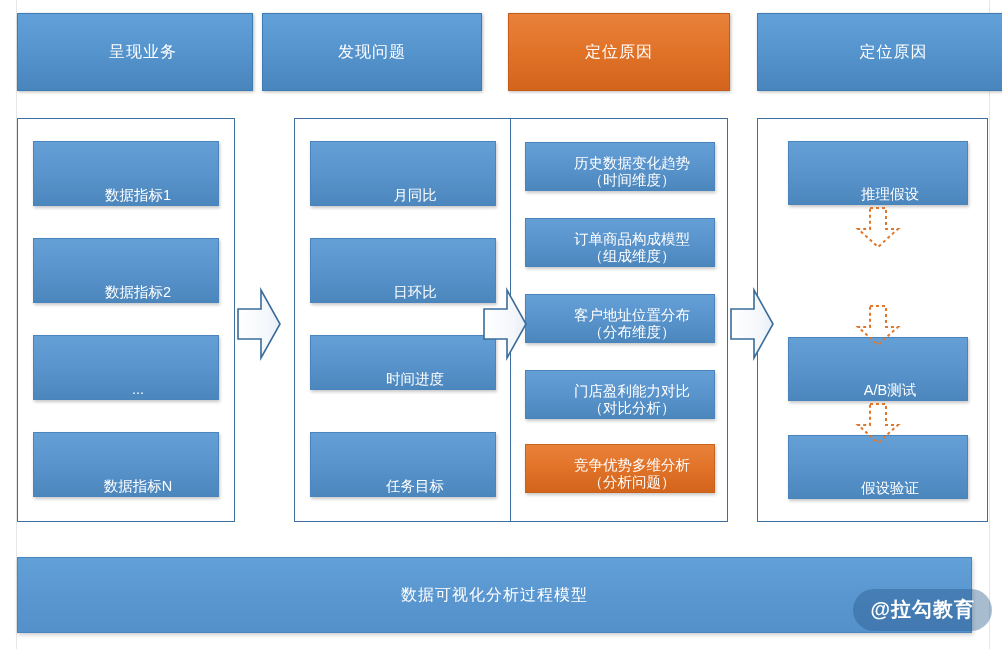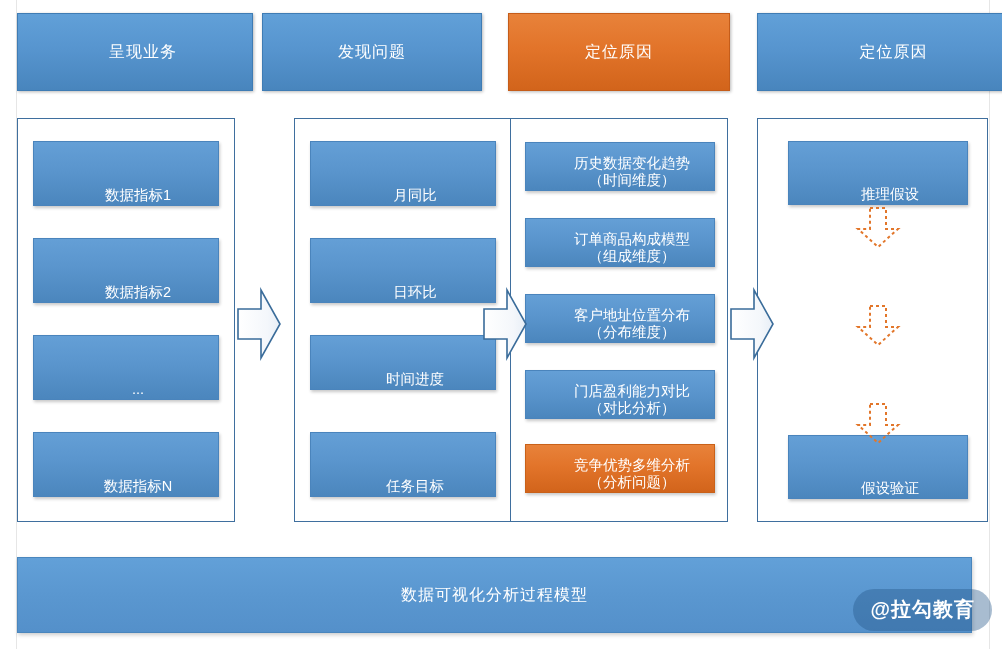--- a/index.html
+++ b/index.html
@@ -212,20 +212,23 @@
       <span>
         <span>竞争优势多维分析</span>
         <span class="line2">（分析问题）</span>
       </span>
     </div>
   </div>
 
   <div class="panel" style="left:757px; width:231px;">
     <div class="item blue" style="left:30px; top:22px;  width:180px; height:64px;">
       <span>推理假设</span>
+    </div>
+    <div class="item blue" style="left:30px; top:218px; width:180px; height:64px;">
+      <span>A/B测试</span>
     </div>
     <div class="item blue" style="left:30px; top:316px; width:180px; height:64px;">
       <span>假设验证</span>
     </div>
 
     <div class="v-arrow" style="left:92px; top:88px;">
       <svg width="56" height="42" viewBox="0 0 56 42">
         <path d="M20 1 L36 1 L36 22 L48 22 L28 40 L8 22 L20 22 Z" fill="none" stroke="#e2762a" stroke-width="2" stroke-dasharray="3,3"></path>
       </svg>
     </div>

